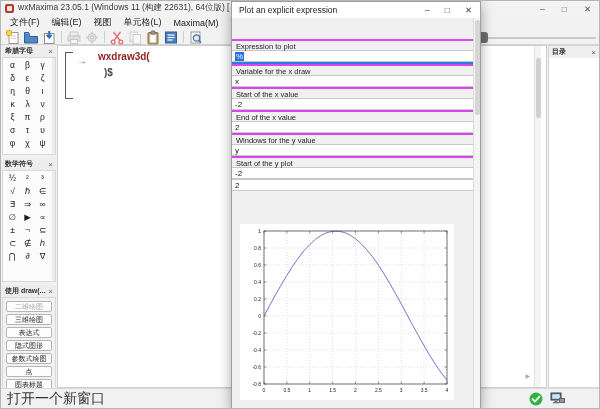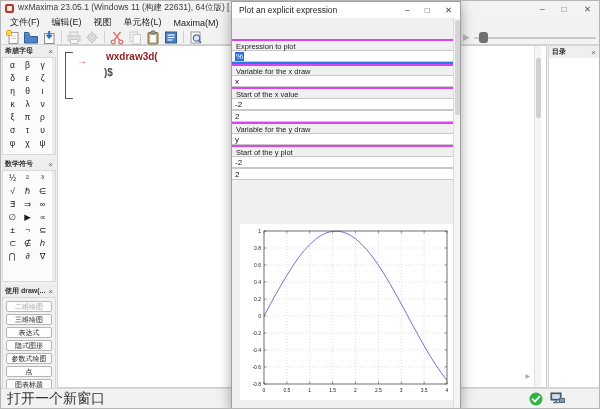--- a/index.html
+++ b/index.html
@@ -45,35 +45,35 @@
   .draw-btn { width:46px; height:11px; line-height:10px; margin:1px auto 2px auto;
     background:#fdfdfd; border:1px solid #b6b6b6; border-radius:2px;
     font-size:7px; text-align:center; color:#222; overflow:hidden; white-space:nowrap; }
   .draw-btn.disabled { color:#a9a9a9; }
   
   .document { position:absolute; left:56px; top:44px; width:490px; bottom:20px;
     background:#fff; border:1px solid #cfcfcf; }
   .cell-bracket { position:absolute; left:7px; top:6px; width:8px; height:47px;
     border-left:1px solid #555; border-top:1px solid #555; border-bottom:1px solid #555; }
   .cell-prompt { position:absolute; left:19px; top:9px; color:#cb4638; font-size:10px; font-weight:bold; }
-  .code-line1 { position:absolute; left:48px; top:5px; font-size:10px; font-weight:bold; color:#8e1d1d; }
+  .code-line1 { position:absolute; left:40px; top:5px; font-size:10px; font-weight:bold; color:#8e1d1d; }
   .code-line2 { position:absolute; left:46px; top:21px; font-size:10px; font-weight:bold; color:#4a4a4a; }
   .doc-scroll { position:absolute; right:5px; top:0; bottom:0; width:7px; background:#f4f4f4; border-left:1px solid #e2e2e2; }
   .doc-thumb { position:absolute; top:12px; left:1px; width:5px; height:60px; background:#d0d0d0; border-radius:2px; }
   .doc-corner { position:absolute; right:16px; bottom:8px; color:#a9a9a9; font-size:6px; }
   
   .toc { position:absolute; left:547px; top:44px; width:52px; bottom:20px; background:#fff; border:1px solid #d5d5d5; }
   .toc .p-head { background:#efefef; }
   
   .statusbar { position:absolute; left:0; right:0; bottom:0; height:20px; background:#f1f1f1;
     border-top:1px solid #dadada; display:flex; align-items:center; padding:0 6px; font-size:14px; color:#333; }
   .status-text { flex:1; }
   .status-icons { display:flex; gap:7px; margin-right:28px; align-items:center; }
   
-  .dialog { position:absolute; left:230px; top:0; width:230px; height:409px; z-index:10;
+  .dialog { position:absolute; left:230px; top:0; width:250px; height:409px; z-index:10;
     background:#f0f0f0; border:1px solid #9f9f9f; box-shadow:0 3px 12px rgba(0,0,0,.35); }
   .dlg-title { height:16px; background:#ffffff; display:flex; align-items:center; padding-left:7px;
     font-size:8.5px; color:#1c1c1c; }
   .dlg-controls { position:absolute; top:3px; right:8px; display:flex; gap:15px; font-size:8.5px; color:#444; }
   .dlg-desc { position:absolute; top:21px; left:5px; right:10px; font-size:8px; color:#1c1c1c; }
   #dlg-fields { position:absolute; top:37px; left:0; right:7px; }
   .f-label { height:11px; line-height:11px; padding-left:4px; font-size:7.5px; color:#1c1c1c;
     background:#f0f0f0; border-top:2px solid #d946ef; }
   .f-input { height:12px; line-height:12px; padding-left:3px; font-size:8px; color:#111;
     background:#fff; border-top:1px solid #c8c8c8; border-bottom:1px solid #c8c8c8; }
@@ -326,22 +326,23 @@
       <span>✕</span>
     </div>
     <div id="dlg-fields">
         <div class="f-label">Expression to plot</div>
         <div class="f-input"><span class="f-sel">%</span></div>
         <div class="focus-line"></div>
         <div class="f-label">Variable for the x draw</div>
         <div class="f-input">x</div>
         <div class="f-label">Start of the x value</div>
         <div class="f-input">-2</div>
+        <div class="f-label">End of the x value</div>
         <div class="f-input">2</div>
-        <div class="f-label">Variable for the y draw</div>
+        <div class="f-label">Windows for the y value</div>
         <div class="f-input">y</div>
         <div class="f-label">Start of the y plot</div>
         <div class="f-input">-2</div>
         <div class="f-input">2</div>
       </div>
     <div class="plot-box">
       <svg id="plot-svg" width="214" height="176">
           <line x1="24" y1="7" x2="24" y2="160" stroke="#bdbdbd" stroke-width="0.5" stroke-dasharray="1,2"></line>
           <line x1="46.875" y1="7" x2="46.875" y2="160" stroke="#bdbdbd" stroke-width="0.5" stroke-dasharray="1,2"></line>
           <line x1="69.75" y1="7" x2="69.75" y2="160" stroke="#bdbdbd" stroke-width="0.5" stroke-dasharray="1,2"></line>

